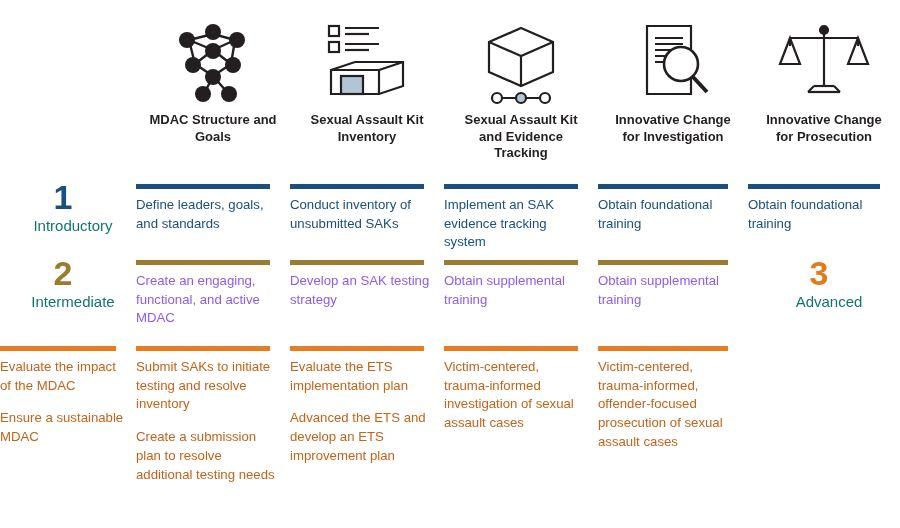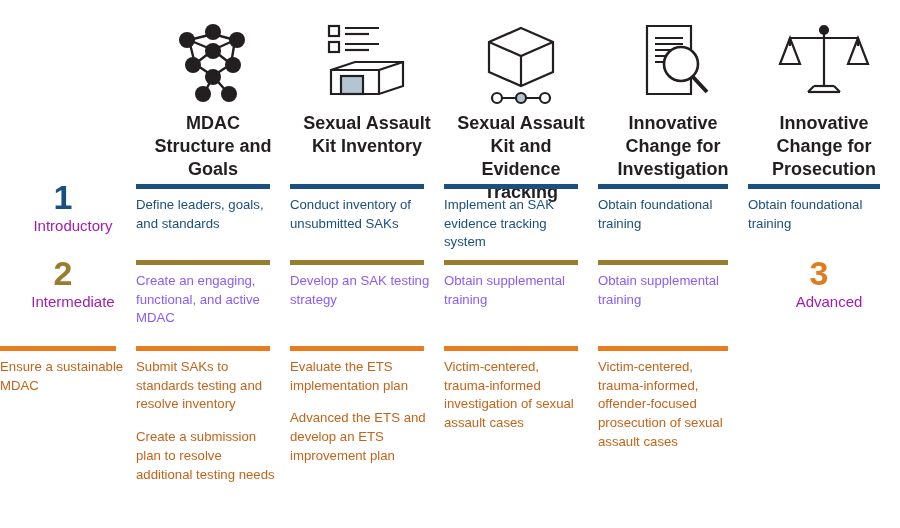--- a/index.html
+++ b/index.html
@@ -33,21 +33,21 @@
   .icon-cell {
     display: flex;
     align-items: flex-end;
     justify-content: center;
     padding-bottom: 6px;
   }
   .icon-cell svg { display: block; }
 
   
   .col-head {
-    font-size: 18px;
+    font-size: 13px;
     font-weight: bold;
     line-height: 1.28;
     text-align: center;
     padding: 0 8px;
     color: #231f20;
     display: flex;
     align-items: flex-start;
     justify-content: center;
   }
 
@@ -60,21 +60,21 @@
   .level-num {
     font-size: 34px;
     font-weight: bold;
     line-height: 1;
     letter-spacing: 0px;
   }
   .level-name {
     font-size: 15px;
     line-height: 1.1;
     margin-top: 4px;
-    color: #a21caf;
+    color: #0f766e;
     padding-left: 20px;
   }
   .lvl1 .level-num { color: #1b4f7e; }
   .lvl2 .level-num { color: #9a7c2e; }
   .lvl3 .level-num { color: #e07b1b; }
 
   
   .cell {
     padding: 12px 10px 0 0;
     box-sizing: border-box;
@@ -247,25 +247,26 @@
       <div class="bar gold"></div>
       <p>Obtain supplemental training</p>
     </div>
 
     <div class="level-cell lvl3">
       <div class="level-num">3</div>
       <div class="level-name">Advanced</div>
     </div>
     <div class="cell orange">
       <div class="bar orange"></div>
+      <p>Evaluate the impact of the MDAC</p>
       <p>Ensure a sustainable MDAC</p>
     </div>
     <div class="cell orange">
       <div class="bar orange"></div>
-      <p>Submit SAKs to standards testing and resolve inventory</p>
+      <p>Submit SAKs to initiate testing and resolve inventory</p>
       <p>Create a submission plan to resolve additional testing needs</p>
     </div>
     <div class="cell orange">
       <div class="bar orange"></div>
       <p>Evaluate the ETS implementation plan</p>
       <p>Advanced the ETS and develop an ETS improvement plan</p>
     </div>
     <div class="cell orange">
       <div class="bar orange"></div>
       <p>Victim-centered, trauma-informed investigation of sexual assault cases</p>

